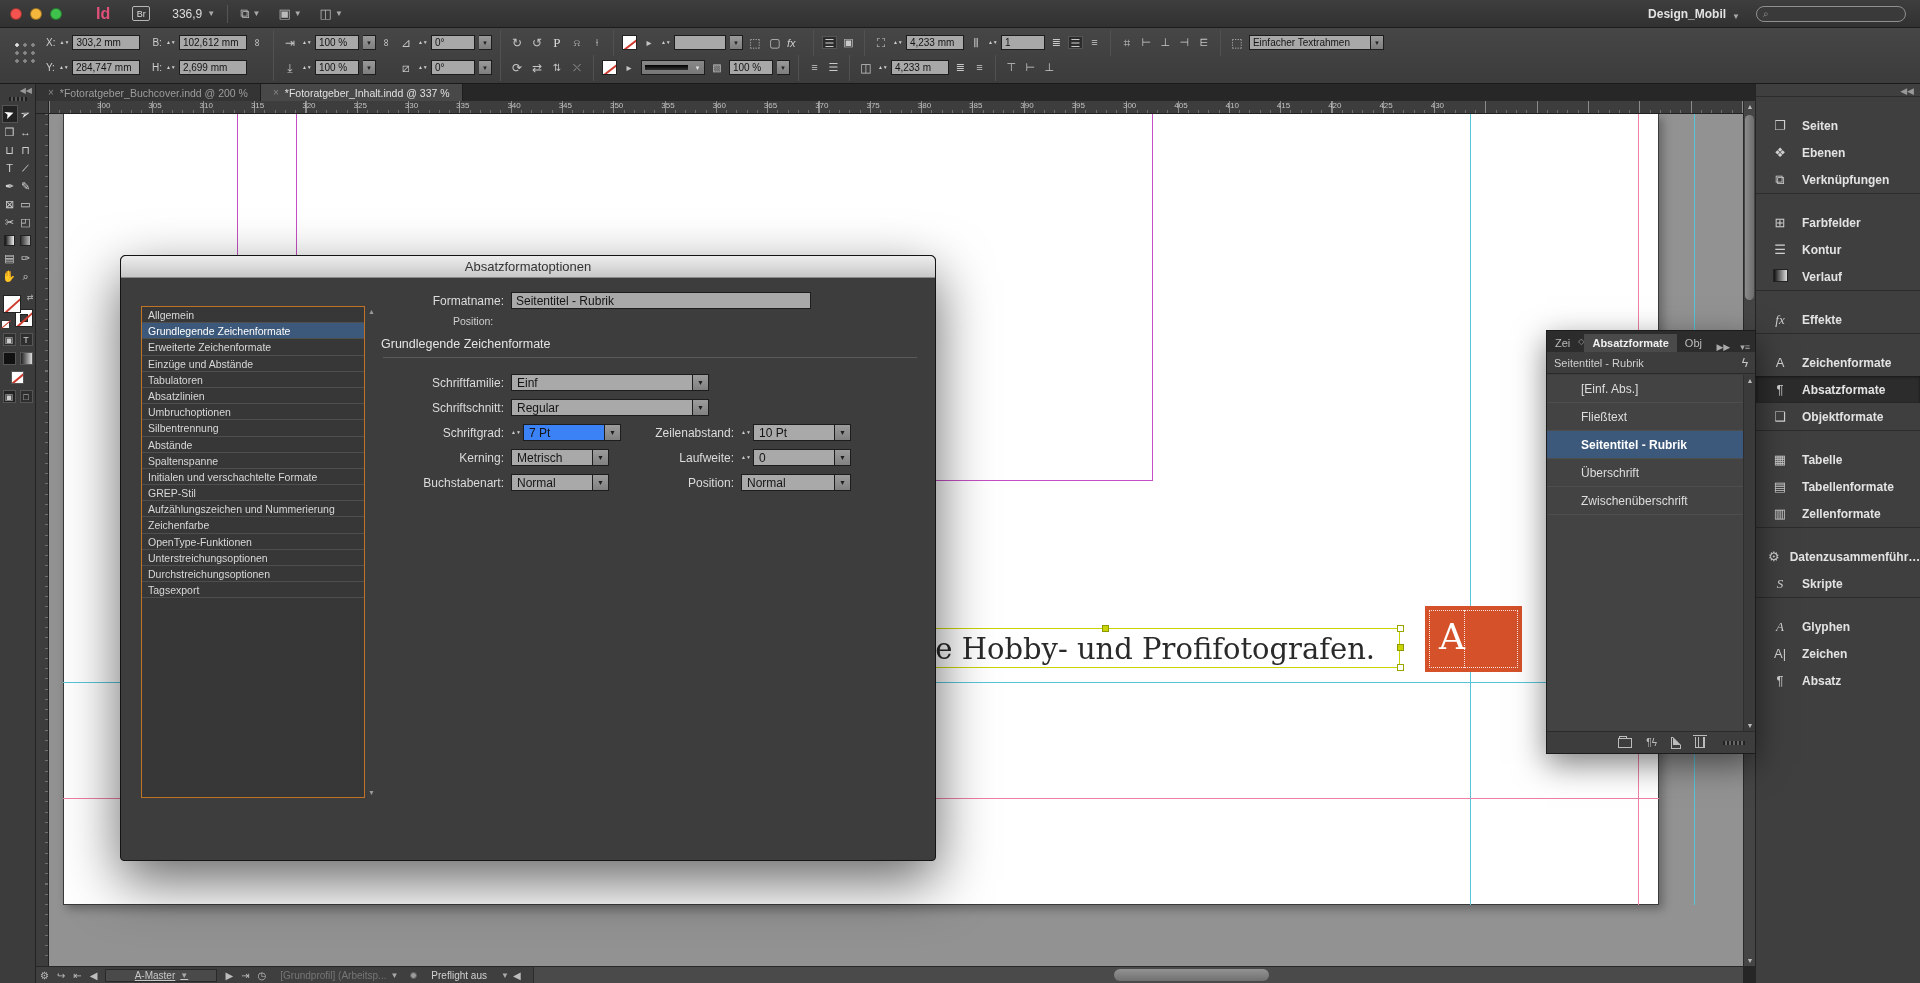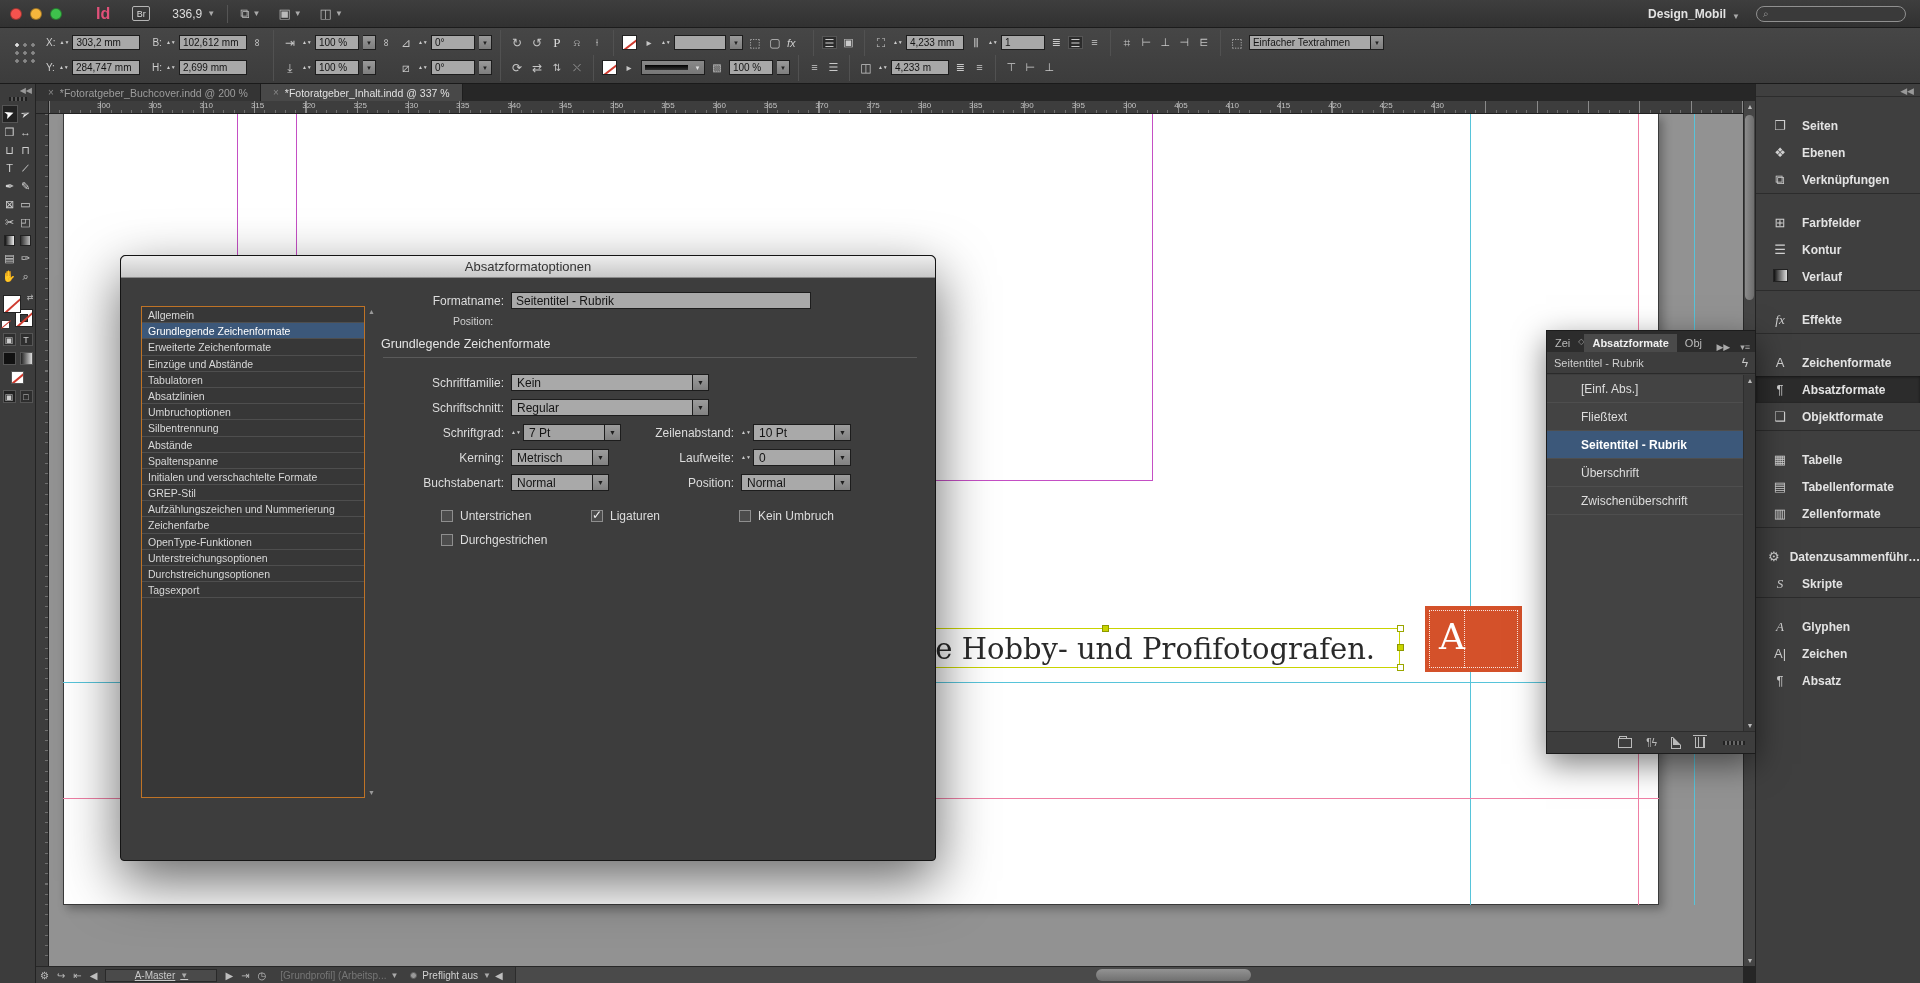--- a/index.html
+++ b/index.html
@@ -154,21 +154,21 @@
 
   
   .status-bar { position:absolute; left:36px; top:966px; width:1707px; height:17px; background:#3f3f3f;
     border-top:1px solid #272727; display:flex; align-items:center; font-size:10px; color:#c9c9c9; z-index:12; }
   .sb-icon { color:#bdbdbd; font-size:10px; margin:0 4px; }
   .sb-dd { height:13px; background:#4a4a4a; border:1px solid #292929; display:flex; align-items:center;
     padding:0 4px; gap:5px; }
   .sb-page { width:112px; justify-content:center; margin:0 4px;text-decoration:underline; }
   .sb-profile { color:#767676; margin-left:10px; display:flex; gap:4px; align-items:center; }
   .pf-dot { width:7px; height:7px; border-radius:50%; background:#9a9a9a; border:1px solid #5e5e5e; display:inline-block; }
-  .sb-preflight { display:flex; align-items:center; gap:5px; margin-left:12px; color:#d2d2d2; }
+  .sb-preflight { display:flex; align-items:center; gap:14px; margin-left:12px; color:#d2d2d2; }
   .h-track { position:relative; flex:1; height:100%; margin-left:8px; background:#4a4a4a; border-left:1px solid #2c2c2c; }
   .h-thumb { position:absolute; left:580px; top:2px; width:155px; height:12px; border-radius:6px;
     background:linear-gradient(#939393,#707070); }
 
   
   .dock { position:absolute; left:1755px; top:84px; width:165px; height:899px; background:#3f3f3f;
     border-left:1px solid #252525; z-index:11; }
   .dock-collapse { text-align:right; color:#999; font-size:9px; padding:2px 6px 0; }
   .dock-item { height:27px; display:flex; align-items:center; gap:10px; padding-left:12px;
     color:#e3e3e3; font-size:12px; font-weight:bold; position:relative; }
@@ -238,21 +238,21 @@
   .sect-head { font-size:12.5px; color:#e4e4e4; margin:2px 0 6px -2px; }
   .dlg-hr { border:none; border-top:1px solid #5a5a5a; margin:0 0 16px; }
   .frow { display:flex; align-items:center; margin-bottom:8px; }
   .flabel { width:128px; text-align:right; padding-right:7px; color:#dcdcdc; }
   .flabel2 { width:120px; text-align:right; padding-right:7px; color:#dcdcdc; }
   .dd { display:flex; align-items:center; }
   .dd .dval { height:17px; background:#a9a9a9; border:1px solid #1d1d1d; color:#141414; font-size:12px;
     padding:0 5px; line-height:16px; white-space:nowrap; overflow:hidden; }
   .dd .darr { width:16px; height:17px; background:linear-gradient(#9c9c9c,#818181); border:1px solid #1d1d1d;
     border-left:none; color:#1d1d1d; font-size:7px; display:flex; align-items:center; justify-content:center; }
-  .dd.focused .dval { background:#a3a3a3; }
+  .dd.focused .dval { background:#3b82f6; }
   .dw-lg .dval{width:182px;} .dw-md .dval{width:82px;} .dw-sm .dval{width:82px;}
   .dspin { display:inline-flex; flex-direction:column; width:10px; font-size:5px; line-height:5.5px;
     color:#ccc; text-align:center; margin-right:2px; }
   .chk-wrap { display:flex; flex-wrap:wrap; width:440px; margin:18px 0 0 58px; row-gap:10px; }
   .cb { display:flex; align-items:center; gap:7px; }
   .cb .box { width:12px; height:12px; background:#4c4c4c; border:1px solid #8e8e8e; position:relative; }
   .cb.checked .box::after { content:"✓"; position:absolute; left:0px; top:-3px; color:#f0f0f0; font-size:12px; }
   .cb-w1{width:150px;} .cb-w2{width:148px;} .cb-w3{width:142px;}
   .dlg-footer { position:absolute; left:20px; right:18px; bottom:14px; height:22px; display:flex; align-items:center; }
   .dlg-footer .spacer{flex:1;}
@@ -861,21 +861,21 @@
       <span class="fmt-label">Formatname:</span>
       <span class="fmt-input">Seitentitel - Rubrik</span>
     </div>
     <div class="pos-label">Position:</div>
     <div class="sect-head">Grundlegende Zeichenformate</div>
     <hr class="dlg-hr">
 
     <div class="frow">
       <span class="flabel">Schriftfamilie:</span>
       <span class="dd dw-lg">
-        <span class="dval">Kein</span>
+        <span class="dval">Einf</span>
         <span class="darr">▼</span>
       </span>
     </div>
     <div class="frow">
       <span class="flabel">Schriftschnitt:</span>
       <span class="dd dw-lg">
         <span class="dval">Regular</span>
         <span class="darr">▼</span>
       </span>
     </div>
@@ -912,37 +912,15 @@
         <span class="dval">Normal</span>
         <span class="darr">▼</span>
       </span>
       <span class="flabel2" style="width:132px">Position:</span>
       <span class="dd">
         <span class="dval" style="width:94px">Normal</span>
         <span class="darr">▼</span>
       </span>
     </div>
 
-    <div class="chk-wrap">
-
-        <label class="cb unchecked cb-w1">
-          <span class="box"></span>
-          <span>Unterstrichen</span>
-        </label>
-
-        <label class="cb checked cb-w2">
-          <span class="box"></span>
-          <span>Ligaturen</span>
-        </label>
-
-        <label class="cb unchecked cb-w3">
-          <span class="box"></span>
-          <span>Kein Umbruch</span>
-        </label>
-
-        <label class="cb unchecked cb-w1">
-          <span class="box"></span>
-          <span>Durchgestrichen</span>
-        </label>
-      </div>
   </div>
 
 </div>
 
 </body></html>

